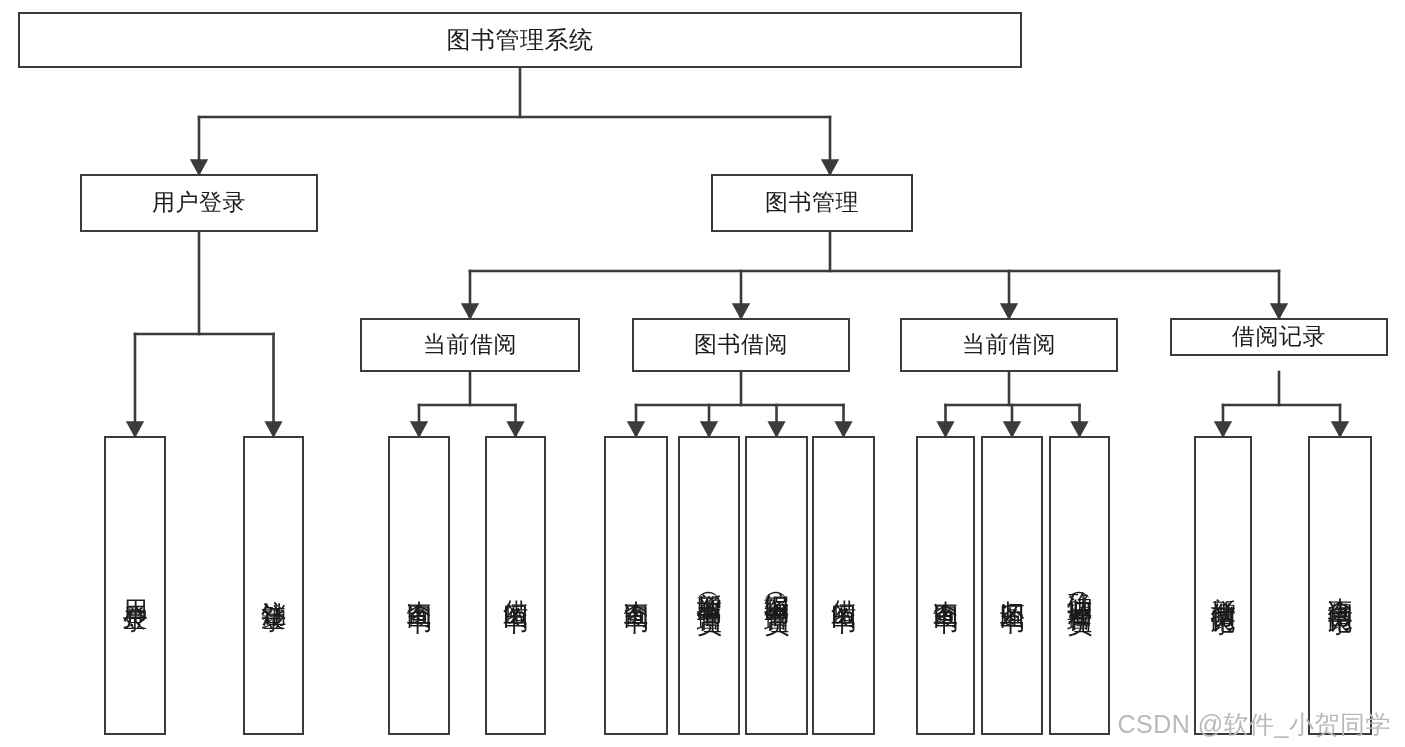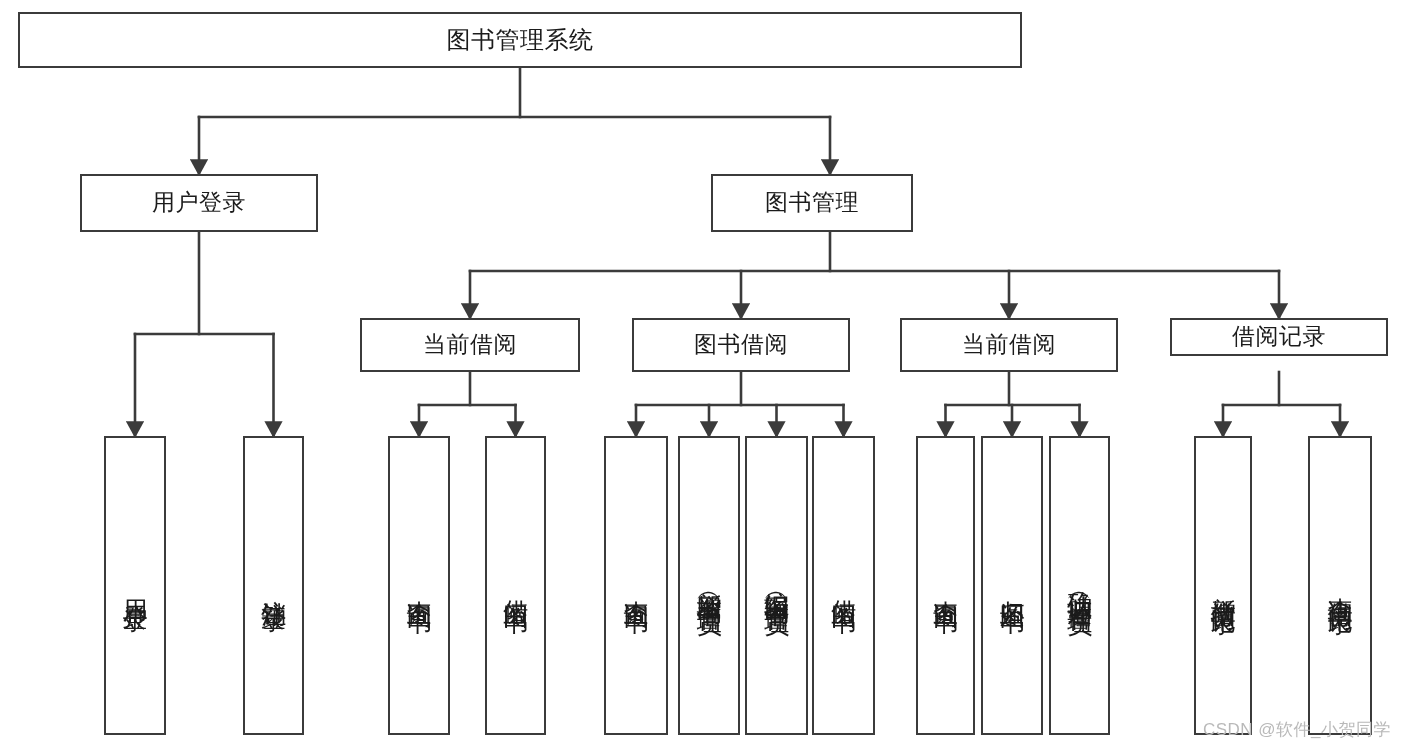--- a/index.html
+++ b/index.html
@@ -63,21 +63,21 @@
     font-size: 25px;
     line-height: 1.25;
     letter-spacing: 3px;
     white-space: pre-line;
     max-height: 100%;
   }
   .watermark {
     position: absolute;
     right: 14px;
     bottom: 6px;
-    font-size: 17px;
+    font-size: 25px;
     color: #b9b9b9;
     letter-spacing: 0.5px;
     z-index: 5;
     user-select: none;
     white-space: nowrap;
   }
 </style>
 </head>
 <body>
 

